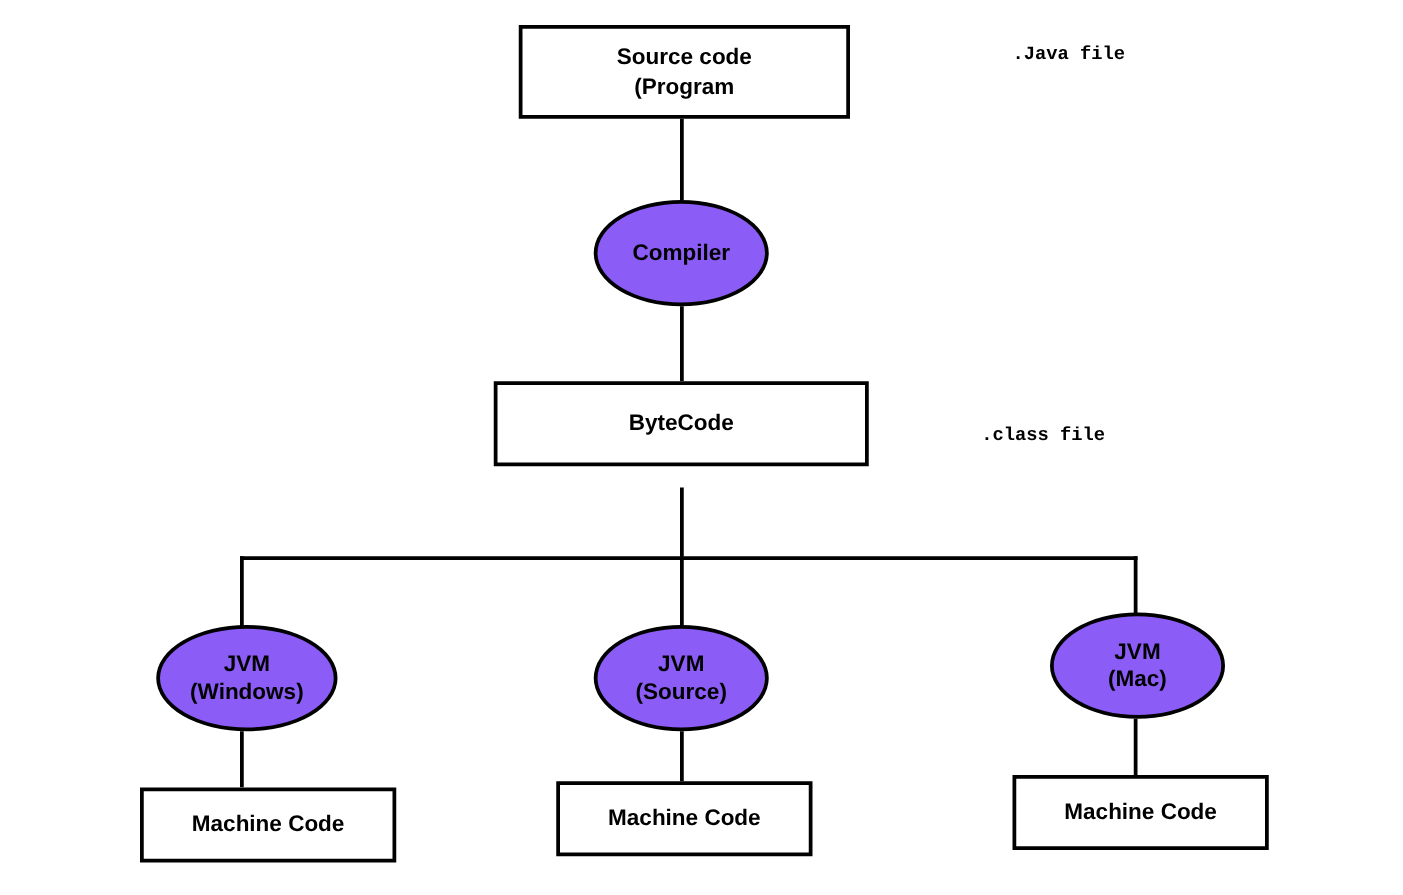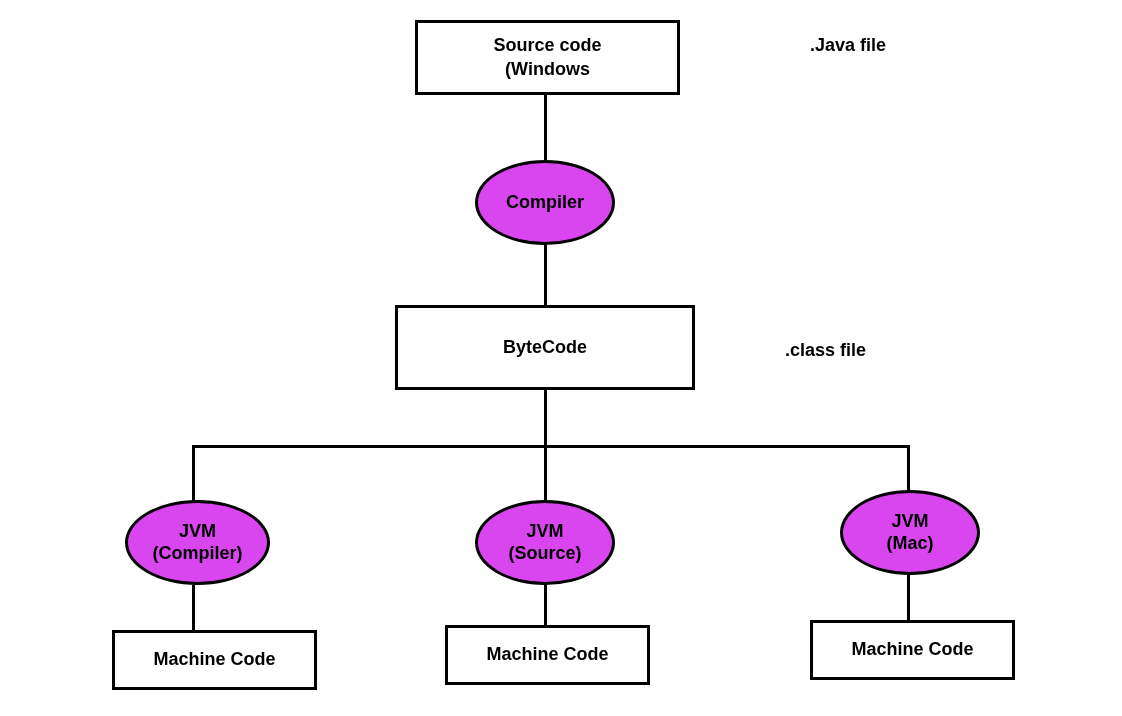--- a/index.html
+++ b/index.html
@@ -28,84 +28,85 @@
       justify-content: center;
       align-items: center;
       text-align: center;
       font-weight: bold;
       font-size: 18px;
       line-height: 1.3;
     }
     .ellipse {
       position: absolute;
       border: 3px solid #000;
-      background: #d946ef;
+      background: #8b5cf6;
       border-radius: 50%;
       display: flex;
       flex-direction: column;
       justify-content: center;
       align-items: center;
       text-align: center;
       font-weight: bold;
       font-size: 18px;
       line-height: 1.2;
     }
     .annotation {
       position: absolute;
       font-weight: bold;
-      font-size: 18px;
+      font-size: 15px;
+      font-family: Liberation Mono, monospace;
     }
     .line {
       position: absolute;
       background: #000;
     }
     .vline {
       width: 3px;
     }
     .hline {
       height: 3px;
     }
   </style>
 </head>
 <body>
 
 <div class="diagram">
 
   <div class="box" style="left:415px; top:20px; width:265px; height:75px;">
     <span>Source code</span>
-    <span>(Windows</span>
+    <span>(Program</span>
   </div>
 
   <div class="annotation" style="left:810px; top:35px;">.Java file</div>
 
   <div class="line vline" style="left:544px; top:95px; height:65px;"></div>
 
   <div class="ellipse" style="left:475px; top:160px; width:140px; height:85px;">
     <span>Compiler</span>
   </div>
 
   <div class="line vline" style="left:544px; top:245px; height:60px;"></div>
 
-  <div class="box" style="left:395px; top:305px; width:300px; height:85px;">
+  <div class="box" style="left:395px; top:305px; width:300px; height:68px;">
     <span>ByteCode</span>
   </div>
 
   <div class="annotation" style="left:785px; top:340px;">.class file</div>
 
   <div class="line vline" style="left:544px; top:390px; height:55px;"></div>
 
   <div class="line hline" style="left:192px; top:445px; width:718px;"></div>
 
   <div class="line vline" style="left:192px; top:445px; height:60px;"></div>
   <div class="line vline" style="left:544px; top:445px; height:60px;"></div>
   <div class="line vline" style="left:907px; top:445px; height:60px;"></div>
 
   <div class="ellipse" style="left:125px; top:500px; width:145px; height:85px;">
     <span>JVM</span>
-    <span>(Compiler)</span>
+    <span>(Windows)</span>
   </div>
 
   <div class="ellipse" style="left:475px; top:500px; width:140px; height:85px;">
     <span>JVM</span>
     <span>(Source)</span>
   </div>
 
   <div class="ellipse" style="left:840px; top:490px; width:140px; height:85px;">
     <span>JVM</span>
     <span>(Mac)</span>

